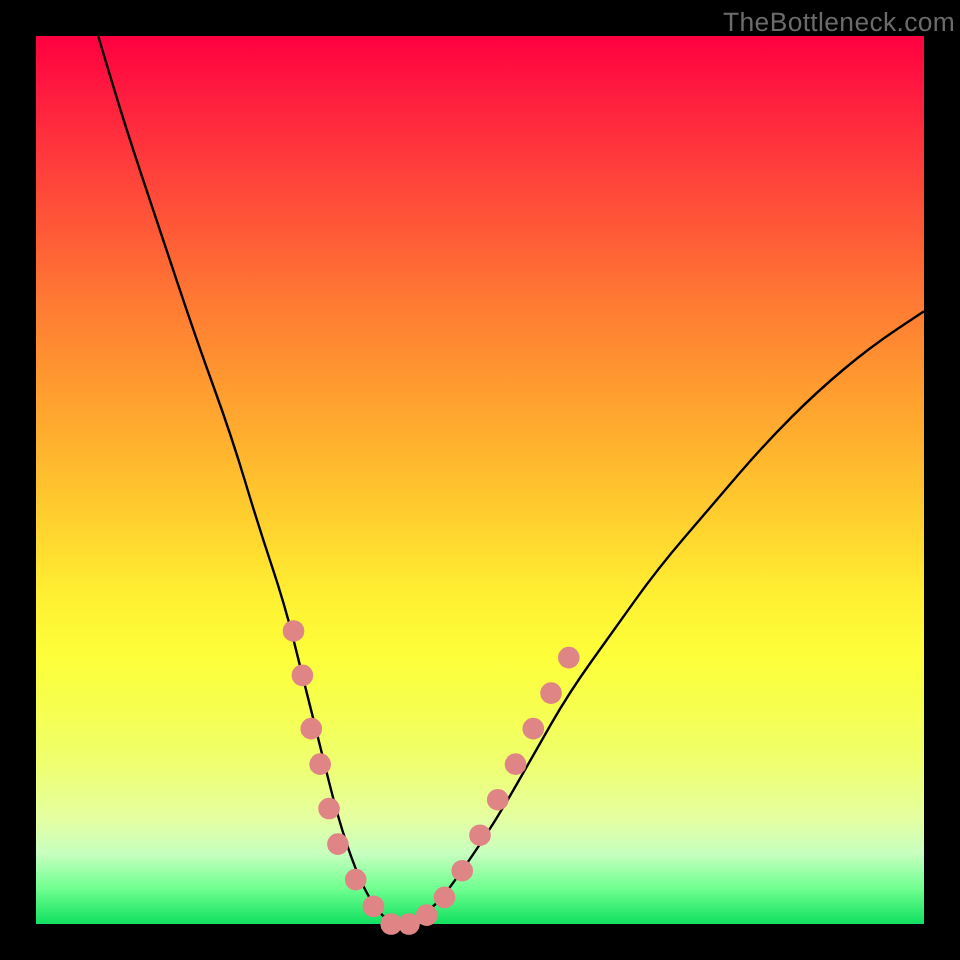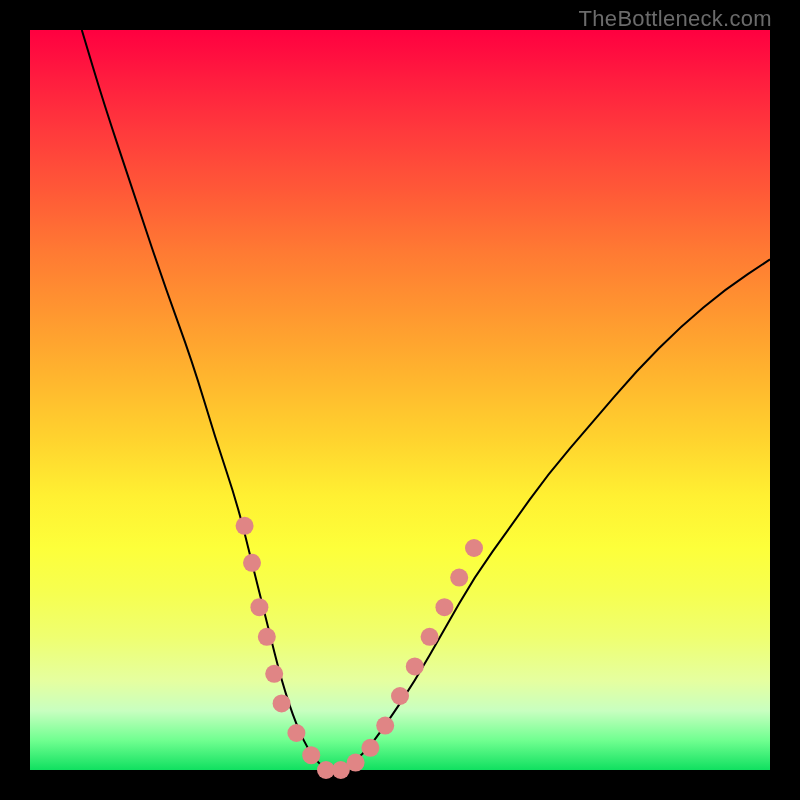--- a/index.html
+++ b/index.html
@@ -40,21 +40,21 @@
       #efff70 82%,
       #e5ffa0 88%,
       #c8ffc0 92%,
       #70ff90 96%,
       #10e060 100%
     );
   }
   .watermark {
     position: absolute;
     top: 6px;
-    right: 28px;
+    right: 4px;
     color: #6b6b6b;
     font-size: 22px;
     font-weight: 500;
     letter-spacing: 0.3px;
     user-select: none;
   }
   svg.curve {
     position: absolute;
     top: 0;
     left: 0;

